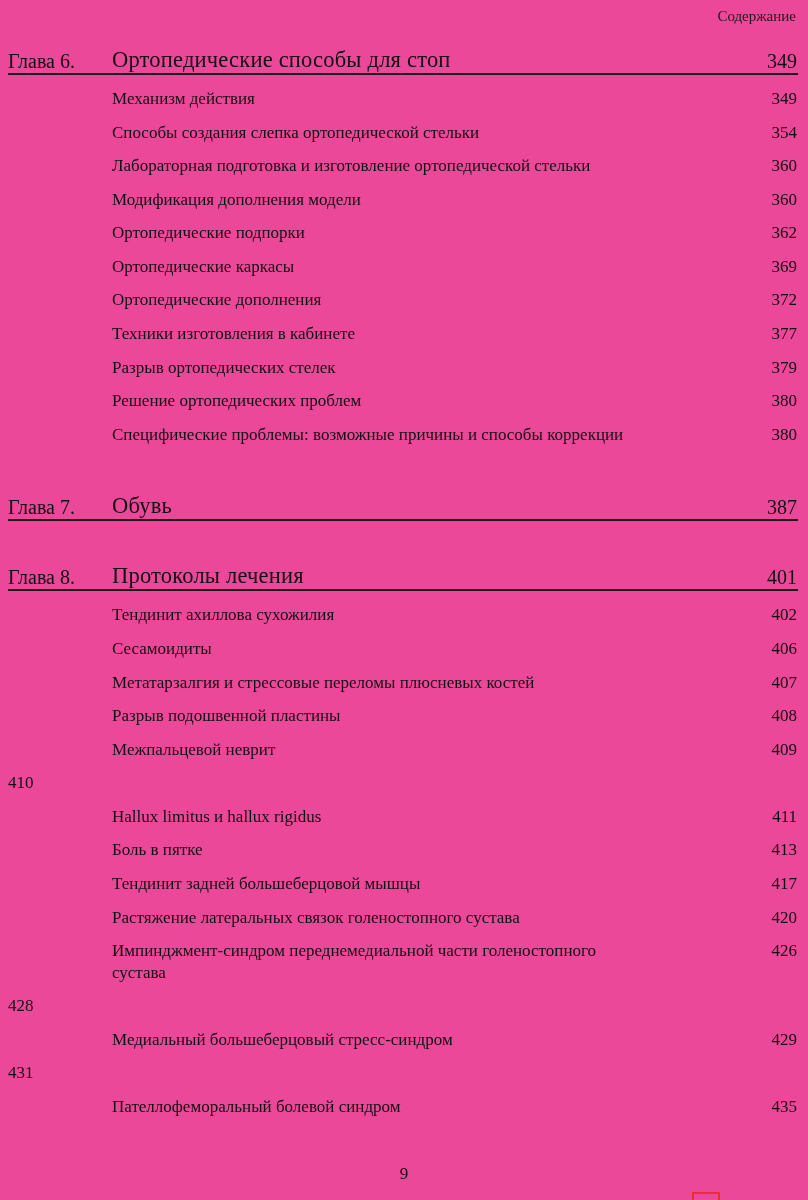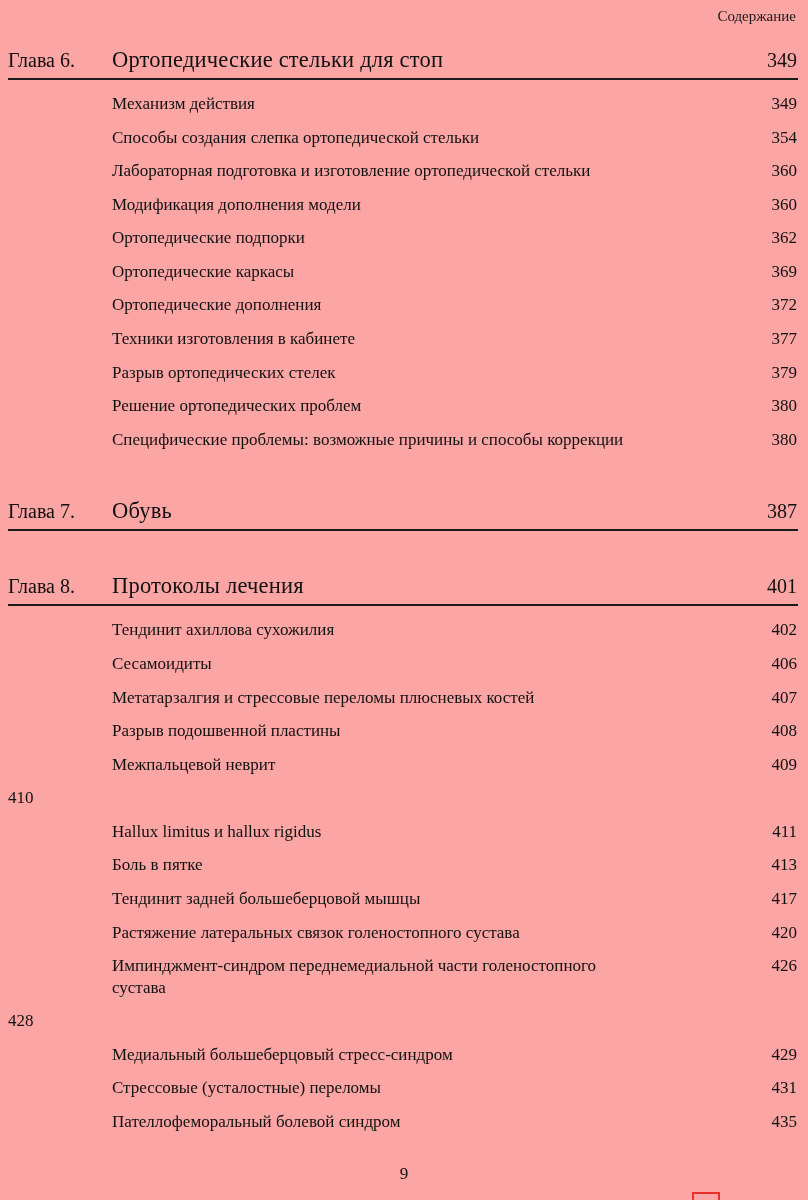--- a/index.html
+++ b/index.html
@@ -5,43 +5,42 @@
   html, body {
     margin: 0;
     padding: 0;
     background: #ffffff;
   }
   .page {
     position: relative;
     width: 808px;
     height: 1200px;
     margin: 0 auto;
-    background: #fca5a5;
+    background: #ec4899;
     color: #111111;
     font-family: "Liberation Serif", "DejaVu Serif", serif;
     box-sizing: border-box;
     padding: 8px 10px 0 8px;
     overflow: hidden;
   }
   .header {
     text-align: right;
     font-size: 15px;
     color: #1a1a1a;
     padding-right: 2px;
   }
   .toc {
     margin-top: 22px;
   }
   .chapter { margin-top: 0; }
   .chapter + .chapter { margin-top: 42px; }
   .chapter-heading {
     display: flex;
-    align-items: center;
+    align-items: flex-end;
     border-bottom: 2px solid #1a1a1a;
-    padding-bottom: 5px;
   }
   .chapter-label {
     flex: 0 0 104px;
     font-size: 20px;
     white-space: nowrap;
   }
   .chapter-title {
     flex: 1 1 auto;
     font-size: 22.5px;
     letter-spacing: 0.2px;
@@ -96,21 +95,21 @@
 </head>
 <body>
 
 <div class="page">
   <div class="header">Содержание</div>
 
   <main class="toc">
       <section class="chapter">
         <div class="chapter-heading">
           <span class="chapter-label">Глава 6.</span>
-          <span class="chapter-title">Ортопедические стельки для стоп</span>
+          <span class="chapter-title">Ортопедические способы для стоп</span>
           <span class="chapter-page">349</span>
         </div>
         <ul class="items">
           <li class="item">
             <span class="item-title">Механизм действия</span>
             <span class="item-page">349</span>
           </li>
           <li class="item">
             <span class="item-title">Способы создания слепка ортопедической стельки</span>
             <span class="item-page">354</span>
@@ -212,21 +211,20 @@
             <span class="item-page">426</span>
           </li>
           <li class="item">
             <span class="item-page">428</span>
           </li>
           <li class="item">
             <span class="item-title">Медиальный большеберцовый стресс-синдром</span>
             <span class="item-page">429</span>
           </li>
           <li class="item">
-            <span class="item-title">Стрессовые (усталостные) переломы</span>
             <span class="item-page">431</span>
           </li>
           <li class="item">
             <span class="item-title">Пателлофеморальный болевой синдром</span>
             <span class="item-page">435</span>
           </li>
         </ul>
       </section>
     </main>
 

